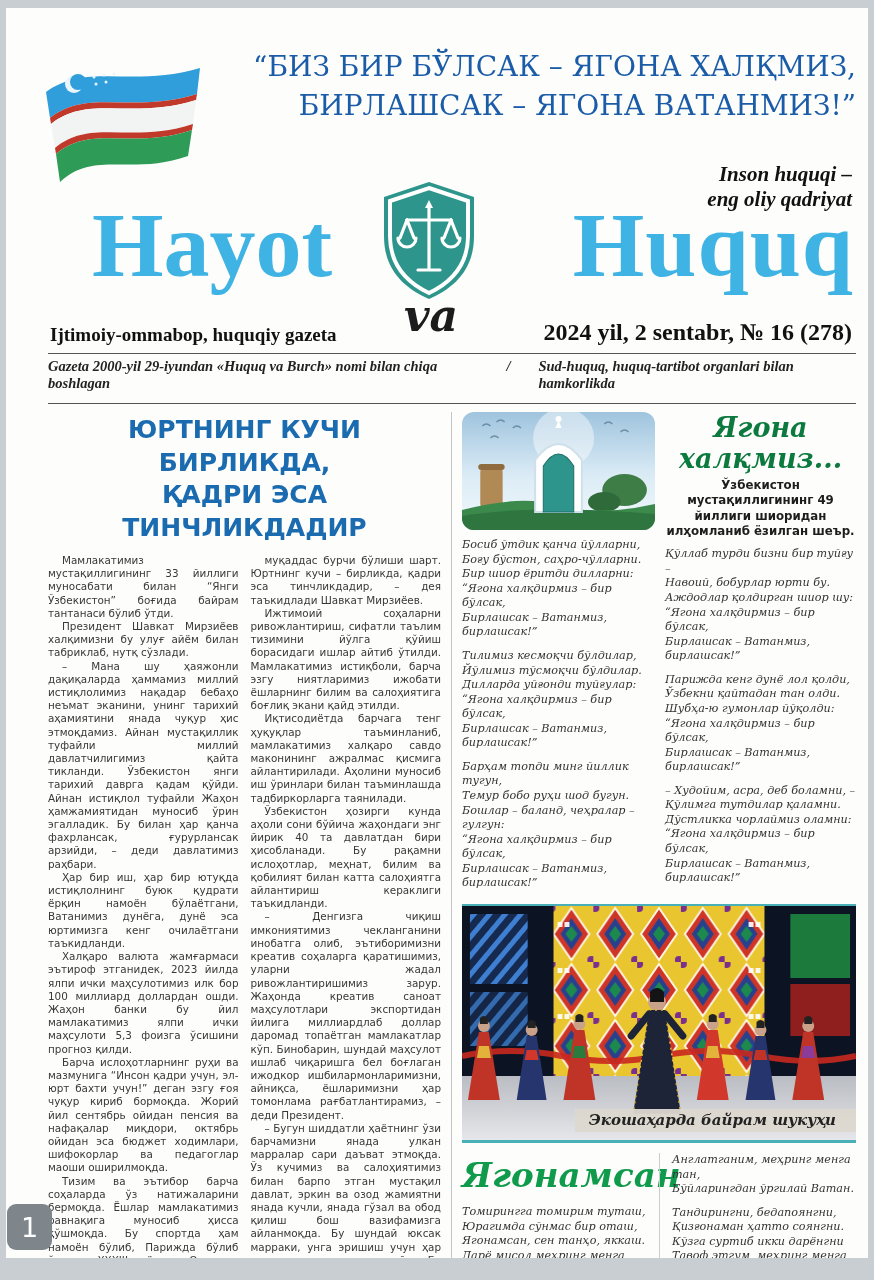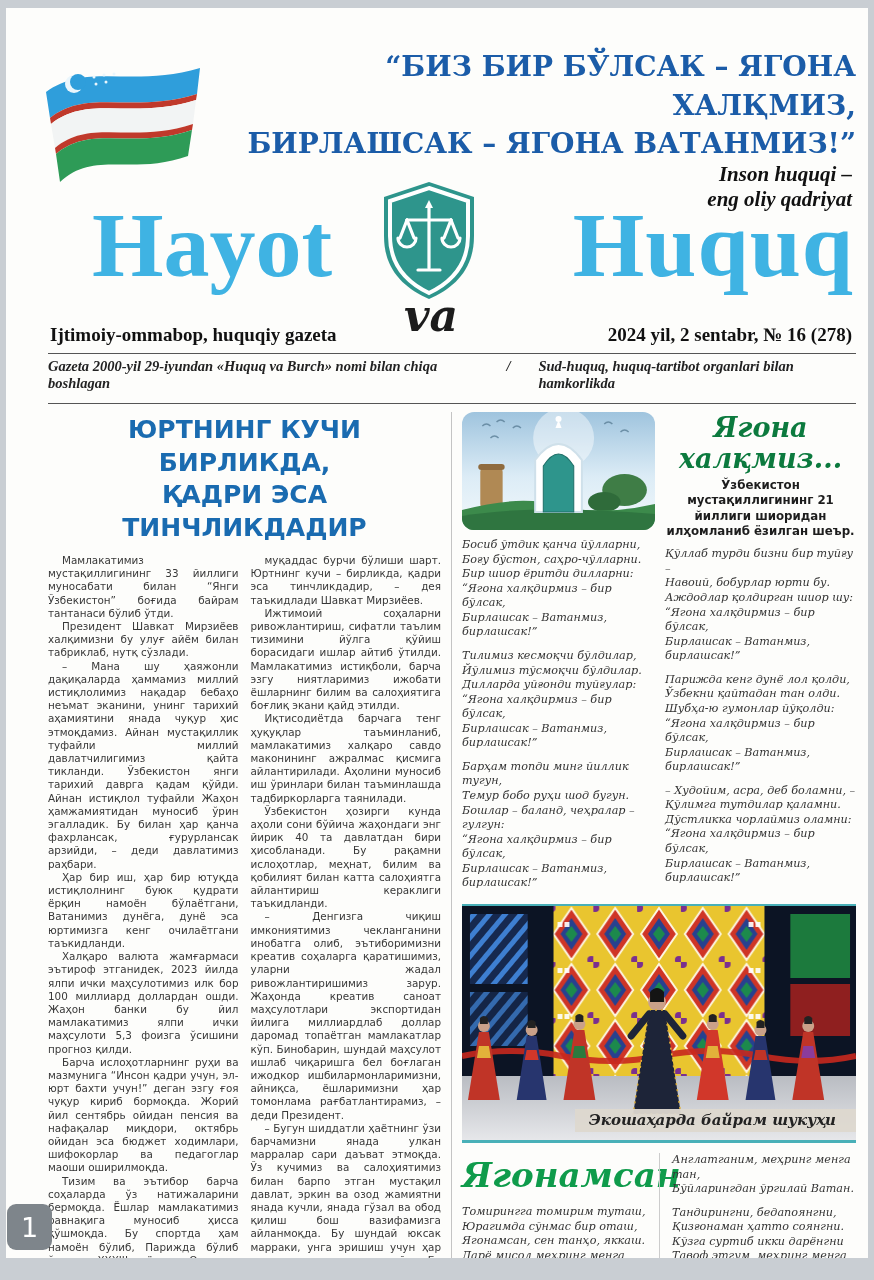--- a/index.html
+++ b/index.html
@@ -16,21 +16,21 @@
     box-sizing:border-box;
     overflow:hidden;
   }
   
   .top-row{position:relative;min-height:128px;}
   .flag{position:absolute;left:-16px;top:6px;width:180px;height:135px;}
   .slogan{
     margin-left:180px;margin-top:14px;
     text-align:right;
     font-family:"DejaVu Serif","Liberation Serif",serif;
-    font-weight:bold;font-size:28px;line-height:1.38;
+    font-weight:normal;font-size:28px;line-height:1.38;
     color:#1b5ca8;letter-spacing:0;
   }
   .brand-row{position:relative;height:168px;margin-top:2px;}
   .hayot,.huquq{
     position:absolute;top:26px;
     font-family:"Liberation Serif","DejaVu Serif",serif;
     font-weight:bold;font-size:92px;line-height:0.9;color:#3fb3e3;
   }
   .hayot{left:44px;}
   .huquq{right:2px;letter-spacing:1px;}
@@ -46,21 +46,21 @@
     font-style:italic;font-weight:bold;font-size:21px;line-height:1.18;color:#111;
   }
   .tagline{
     position:absolute;left:2px;bottom:0;
     font-family:"Liberation Serif","DejaVu Serif",serif;
     font-weight:bold;font-size:19px;color:#111;
   }
   .issue{
     position:absolute;right:4px;bottom:0;
     font-family:"Liberation Serif","DejaVu Serif",serif;
-    font-weight:bold;font-size:19px;color:#111;
+    font-weight:bold;font-size:24px;color:#111;
   }
   .rule{border-top:1.5px solid #555;margin:7px 0 0 0;}
   .history{
     display:flex;justify-content:space-between;gap:28px;
     font-family:"Liberation Serif","DejaVu Serif",serif;
     font-style:italic;font-weight:bold;font-size:14.5px;color:#222;
     padding:4px 0 4px 0;
   }
   
   main{display:flex;margin-top:8px;}
@@ -280,21 +280,21 @@
 Бирлашсак – Ватанмиз, бирлашсак!”</div>
                 <div class="stanza">Барҳам топди минг йиллик тугун,
 Темур бобо руҳи шод бугун.
 Бошлар – баланд, чеҳралар – гулгун:
 “Ягона халқдирмиз – бир бўлсак,
 Бирлашсак – Ватанмиз, бирлашсак!”</div>
               </div>
           </div>
           <div class="p1-right">
             <h2 class="green-title">Ягона халқмиз...</h2>
-            <div class="poem-sub">Ўзбекистон мустақиллигининг 21 йиллиги шиоридан илҳомланиб ёзилган шеър.</div>
+            <div class="poem-sub">Ўзбекистон мустақиллигининг 49 йиллиги шиоридан илҳомланиб ёзилган шеър.</div>
             <div>
                 <div class="stanza">Қўллаб турди бизни бир туйғу –
 Навоий, бобурлар юрти бу.
 Аждодлар қолдирган шиор шу:
 “Ягона халқдирмиз – бир бўлсак,
 Бирлашсак – Ватанмиз, бирлашсак!”</div>
                 <div class="stanza">Парижда кенг дунё лол қолди,
 Ўзбекни қайтадан тан олди.
 Шубҳа-ю гумонлар йўқолди:
 “Ягона халқдирмиз – бир бўлсак,

